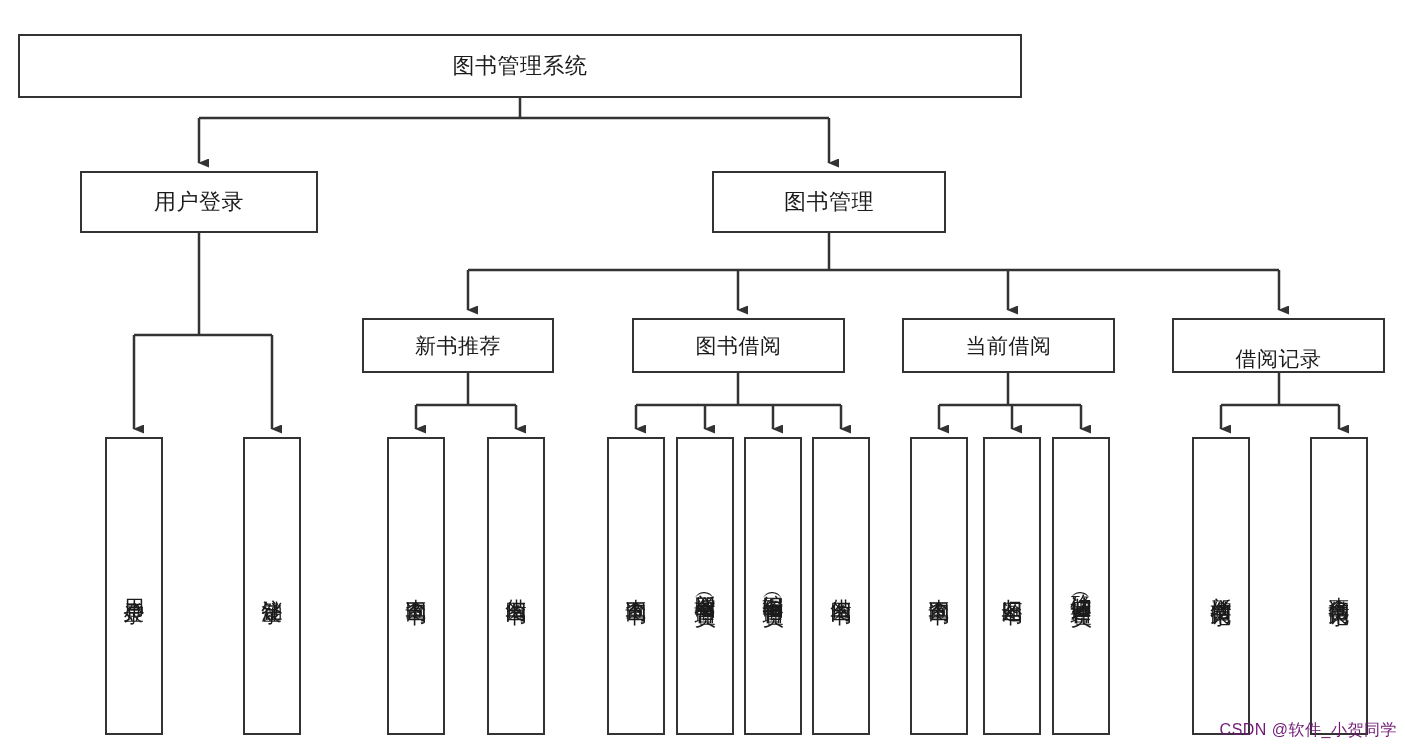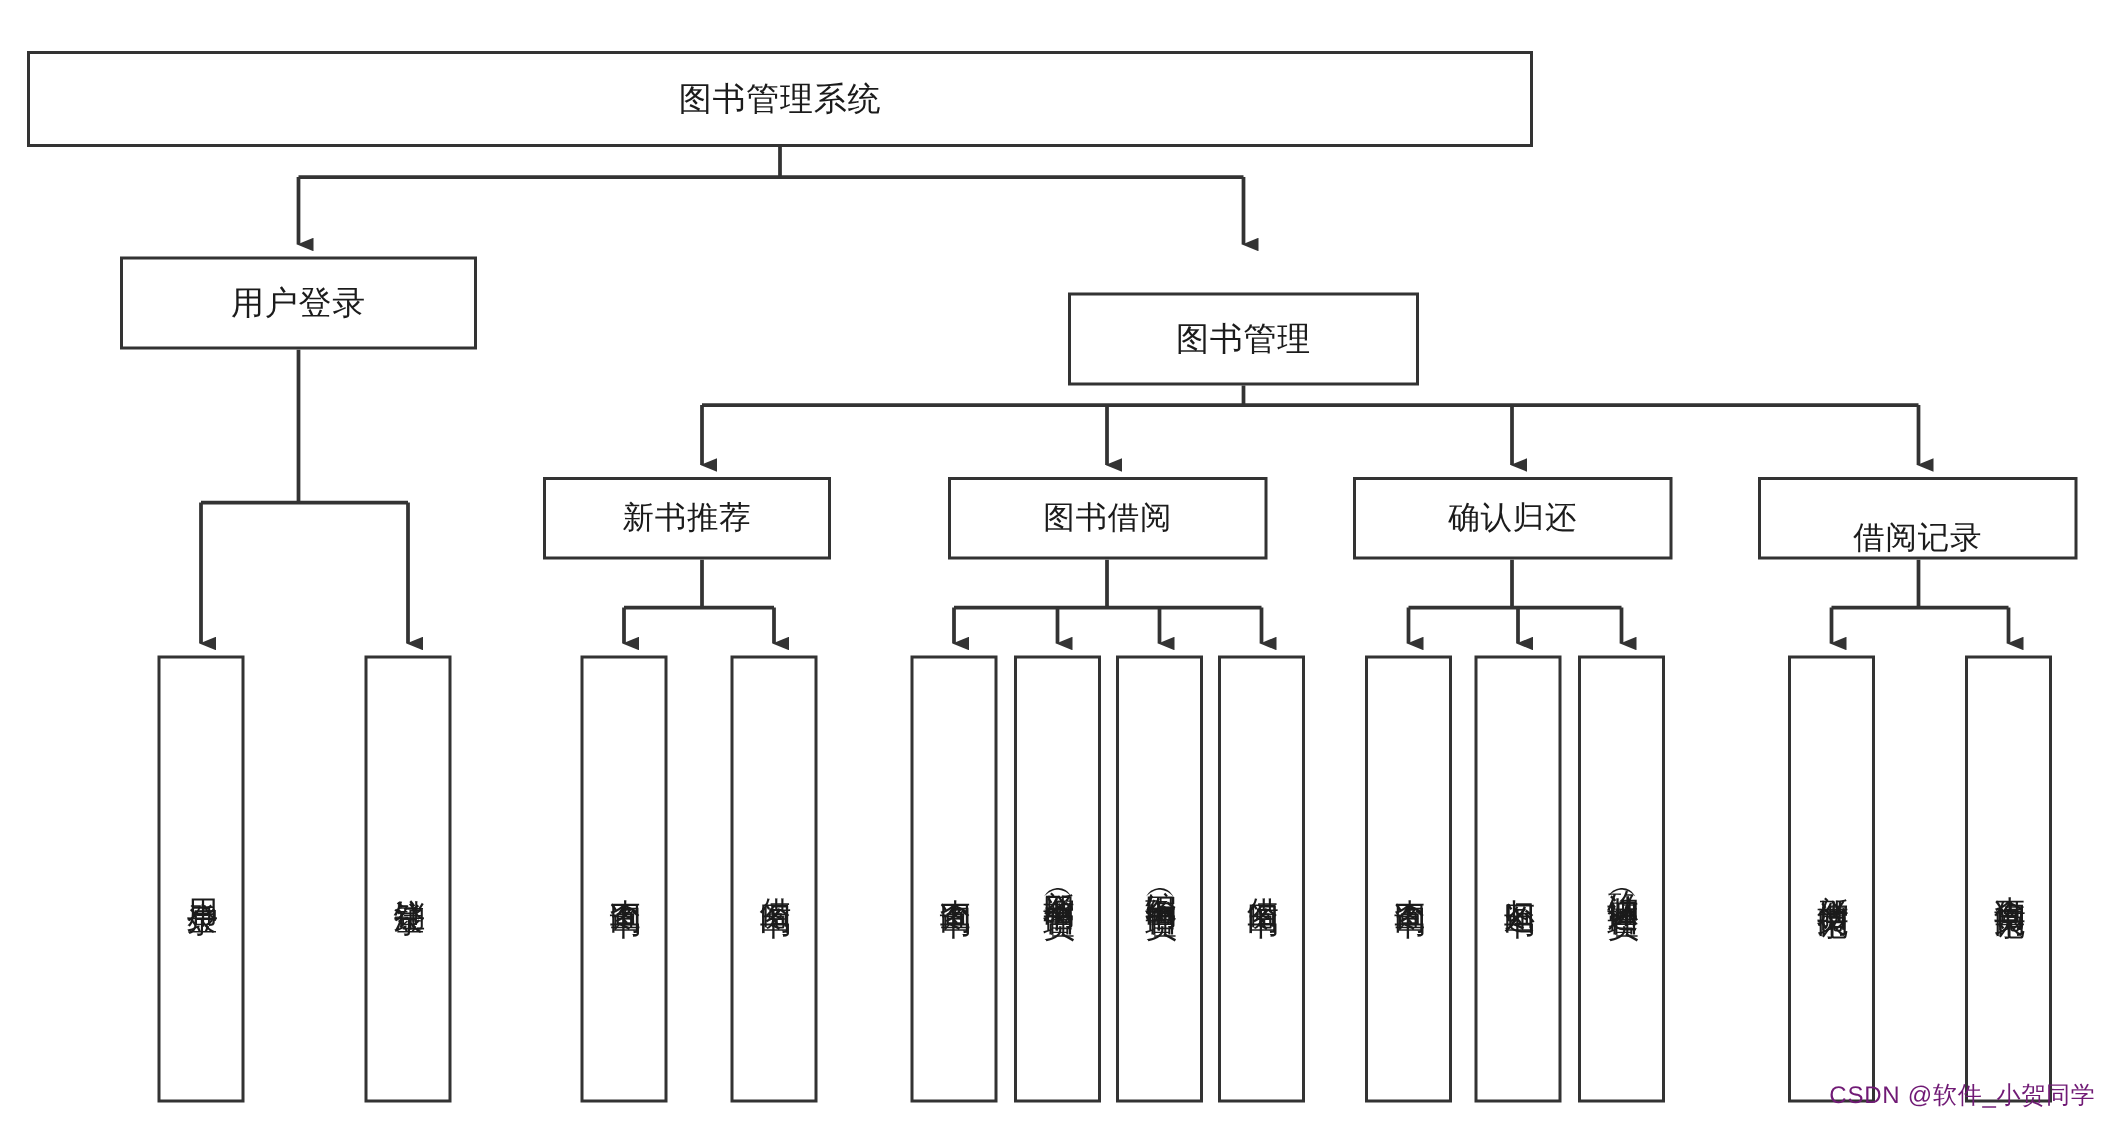--- a/index.html
+++ b/index.html
@@ -124,32 +124,32 @@
     </g>
   </svg>
 
   <div class="node root" style="left: 18px; top: 15px; width: 1004px; height: 64px; margin-top: 19px;">
     <span class="label">图书管理系统</span>
   </div>
 
   <div class="node level2" style="left: 80px; top: 171px; width: 238px; height: 62px;">
     <span class="label">用户登录</span>
   </div>
-  <div class="node level2" style="left: 712px; top: 171px; width: 234px; height: 62px; margin-top: 24px;">
+  <div class="node level2" style="left: 712px; top: 171px; width: 234px; height: 62px;">
     <span class="label">图书管理</span>
   </div>
 
   <div class="node level3" style="left: 362px; top: 318px; width: 192px; height: 55px;">
     <span class="label">新书推荐</span>
   </div>
   <div class="node level3" style="left: 632px; top: 318px; width: 213px; height: 55px;">
     <span class="label">图书借阅</span>
   </div>
   <div class="node level3" style="left: 902px; top: 318px; width: 213px; height: 55px;">
-    <span class="label">确认归还</span>
+    <span class="label">当前借阅</span>
   </div>
   <div class="node level3" style="left: 1172px; top: 318px; width: 213px; height: 55px; align-items: flex-end;">
     <span class="label">借阅记录</span>
   </div>
 
   <div class="node vertical" style="left: 105px; top: 437px; width: 58px; height: 298px;">
     <span class="label">用户登录</span>
   </div>
   <div class="node vertical" style="left: 243px; top: 437px; width: 58px; height: 298px;">
     <span class="label">注销登录</span>

